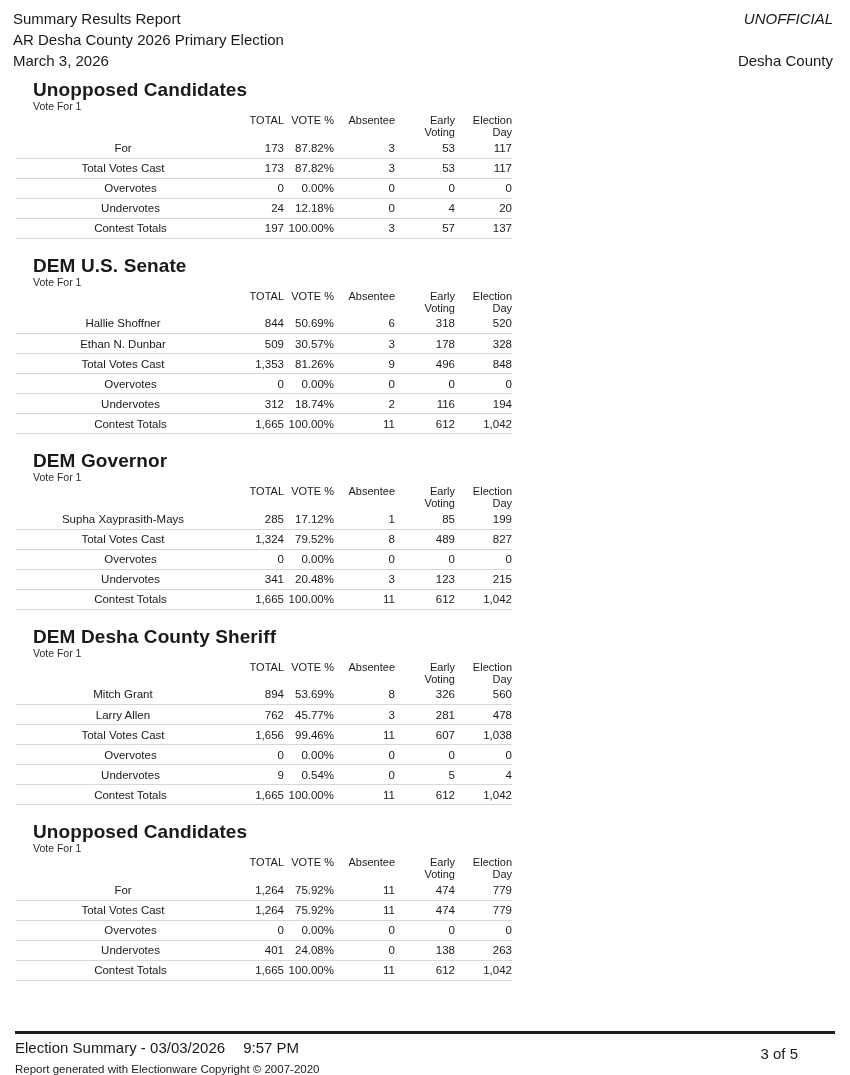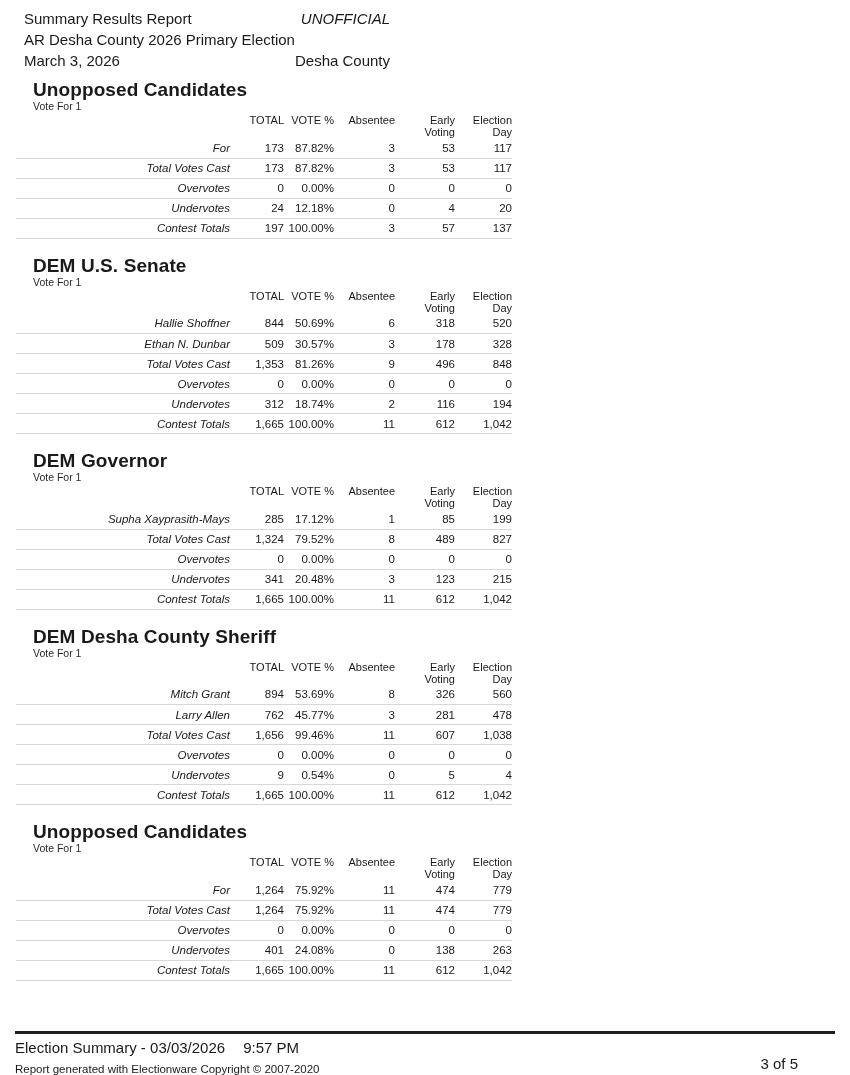--- a/index.html
+++ b/index.html
@@ -11,21 +11,22 @@
   .page {
     position: relative;
     width: 850px;
     height: 1075px;
     background: #fff;
     overflow: hidden;
   }
   
   .header {
     display: flex;
-    padding: 8px 17px 0 24px;
+    justify-content: space-between;
+    padding: 8px 17px 0 13px;
   }
   .h-left div { font-size: 15px; line-height: 21px; }
   .h-right { text-align: right; }
   .h-right .status { font-size: 15px; line-height: 21px; font-style: italic; }
   .h-right .county { font-size: 15px; line-height: 21px; margin-top: 21px; }
   
   .contest { margin-top: 20px; }
   #contests .contest:first-child { margin-top: 12px; }
   .c-title {
     font-size: 19px;
@@ -57,33 +58,33 @@
     padding: 0;
   }
   .c-table td {
     font-size: 11.5px;
     height: 20px;
     text-align: right;
     vertical-align: middle;
     padding: 0;
     border-bottom: 1px solid var(--row-line, #d8d8d8);
   }
-  .c-table td.label-cell { text-align: right; font-style: italic; }
+  .c-table td.label-cell { text-align: center; }
   .c-table td.label-cell.indent { padding-left: 15px; }
   
   .footer {
     position: absolute;
     left: 15px;
     right: 15px;
     top: 1031px;
     border-top: 3px solid #1f1f1f;
   }
   .f-row1 { position: relative; font-size: 15px; padding-top: 5px; }
   .f-time { margin-left: 18px; }
-  .f-page { position: absolute; right: 37px; top: 21px; }
+  .f-page { position: absolute; right: 37px; top: 11px; }
   .f-row2 { font-size: 11.5px; margin-top: 7px; }
 </style>
 </head>
 <body>
 
 <div class="page">
 
   <div class="header">
     <div class="h-left">
       <div>Summary Results Report</div>

